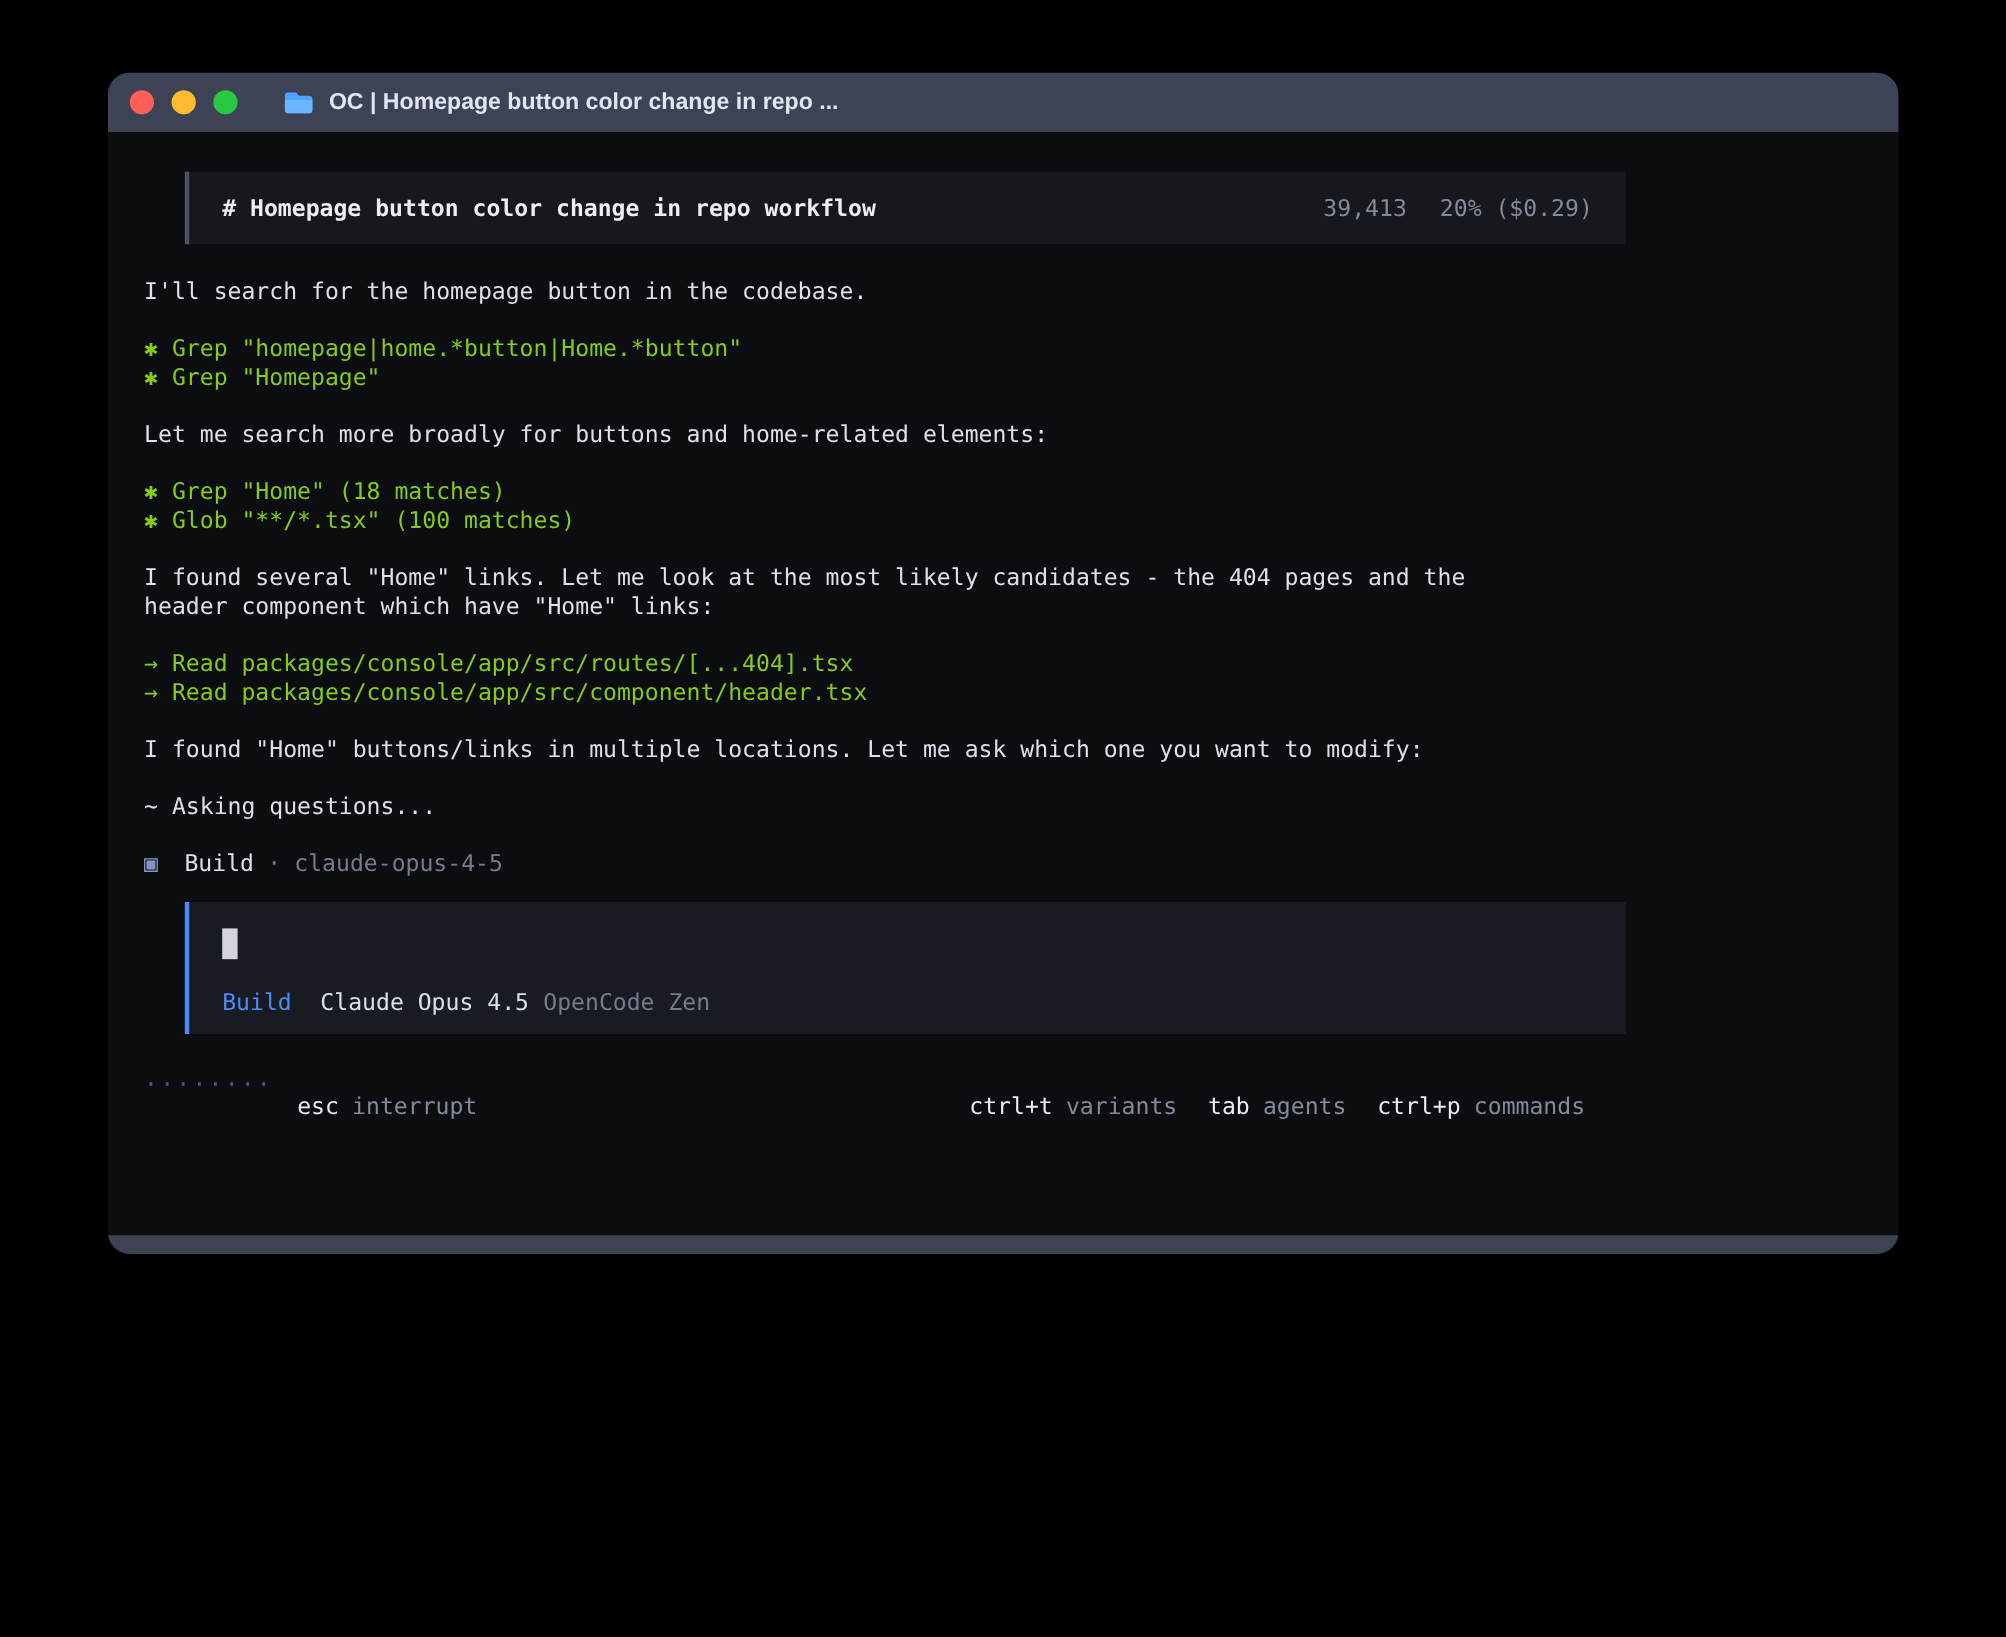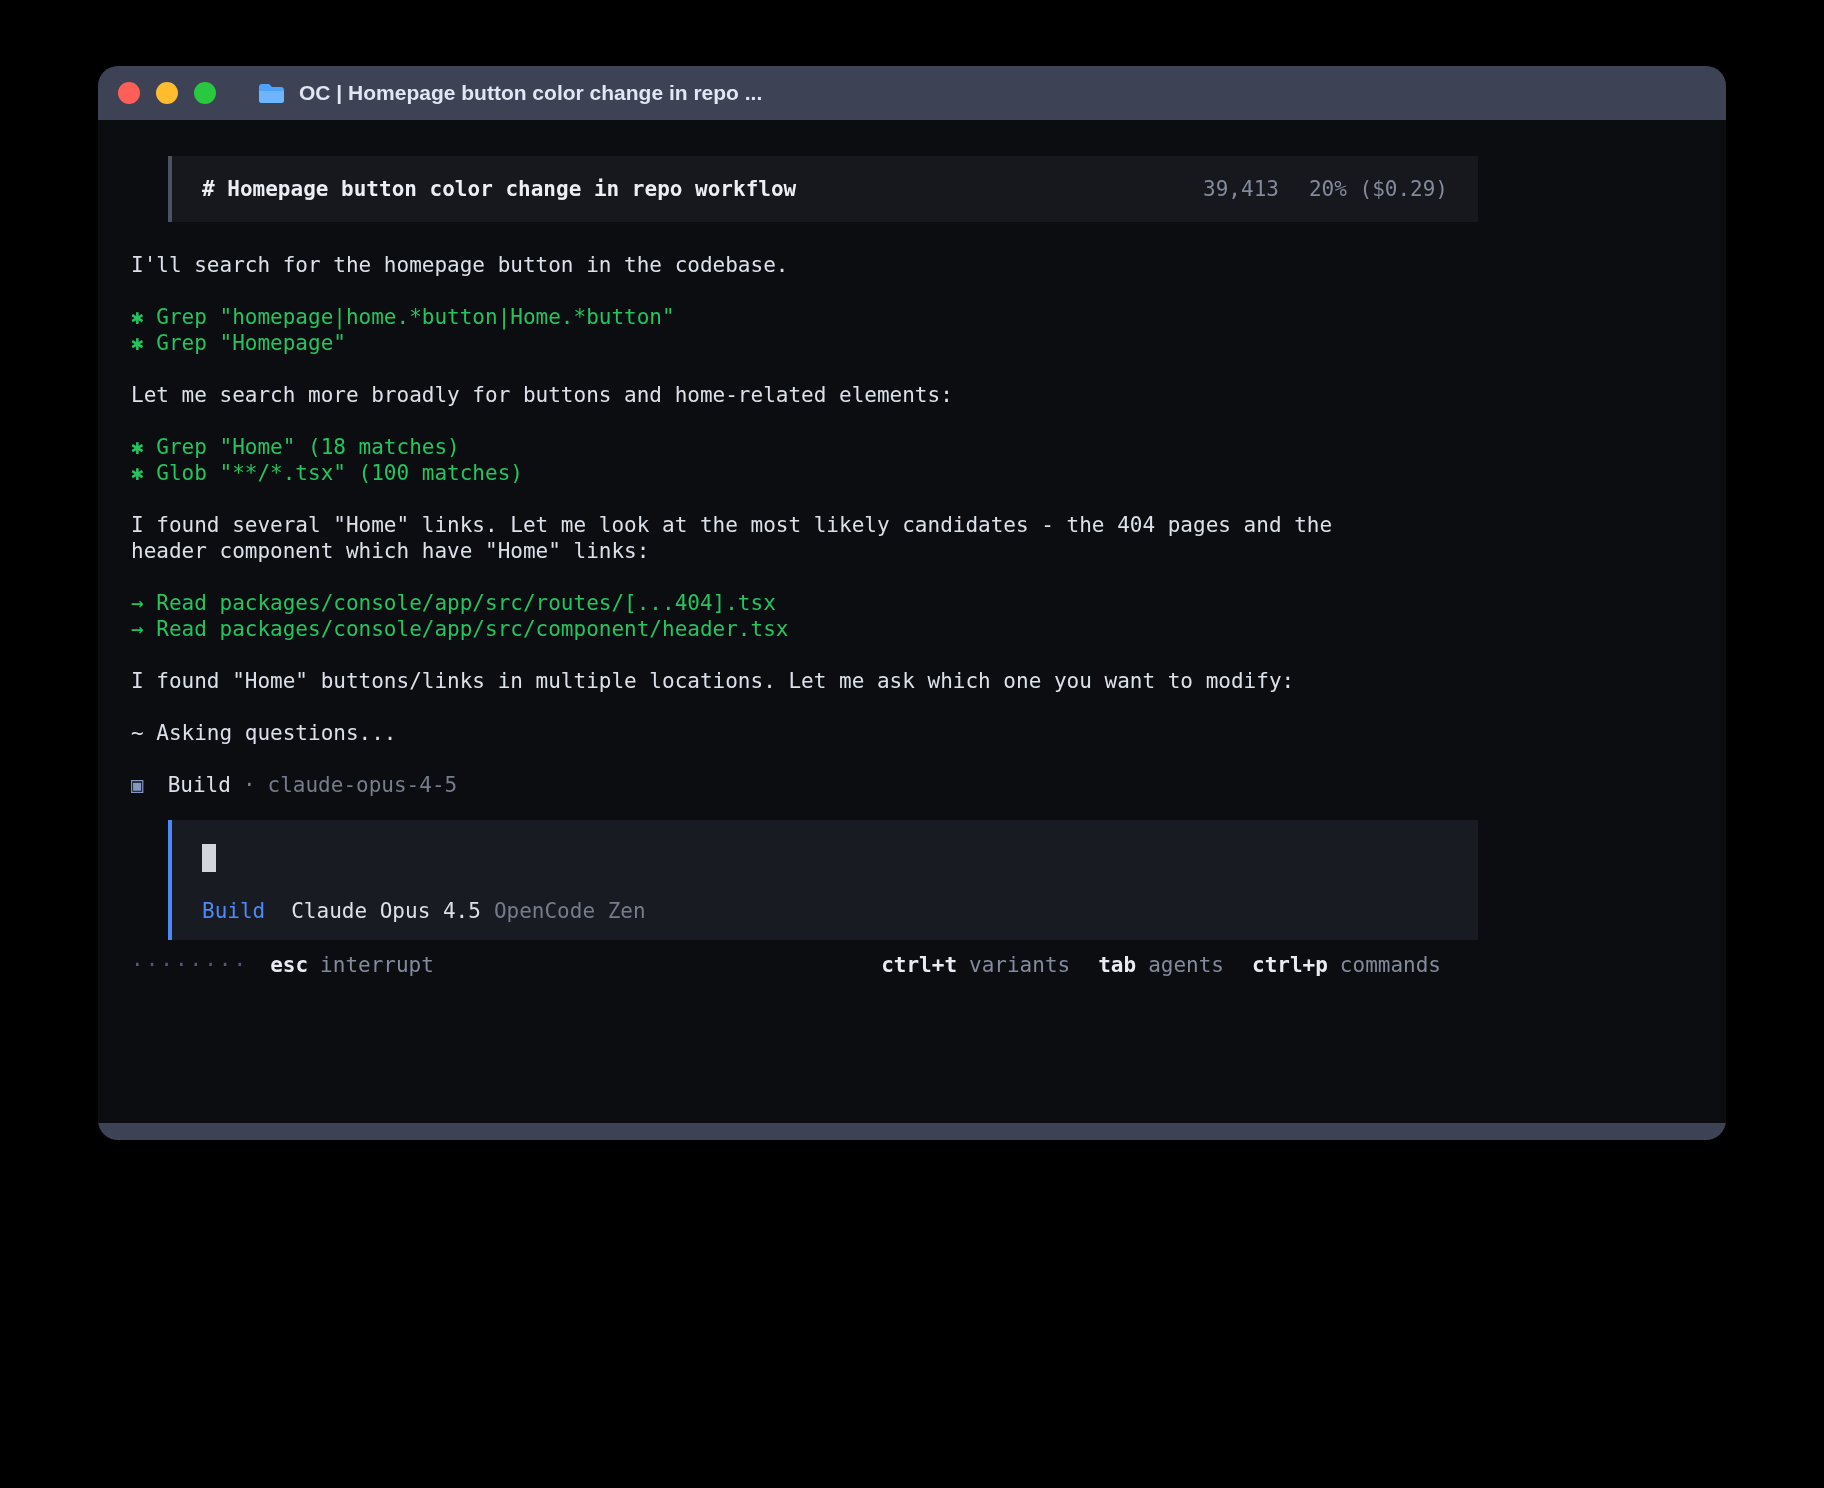--- a/index.html
+++ b/index.html
@@ -83,21 +83,21 @@
     background: #1a1d24;
     border-left-color: #4e8af7;
     padding: 22px 30px;
     color: #e3e6ee;
   }
 
   p.msg { margin: 0 0 26px 0; max-width: 1270px; }
   p.msg.first { margin-top: 30px; }
   .assistant { color: #dce0e9; }
   .tool-group { margin: 0 0 26px 0; }
-  .tool-group p { margin: 0; color: #22c55e; white-space: pre; }
+  .tool-group p { margin: 0; color: #84cc16; white-space: pre; }
 
   .agent-line {
     margin: 0 0 22px 0;
     display: flex;
     align-items: center;
     white-space: pre;
   }
   .agent-icon { color: #8596c2; margin-right: 24px; }
   .agent-name { color: #dce0e9; }
   .agent-sep  { color: #767c8c; margin: 0 12px; }
@@ -127,21 +127,21 @@
 
   
   .footer {
     width: 1310px;
     margin-top: 12px;
     display: flex;
     align-items: center;
     white-space: nowrap;
   }
   .spinner { color: #4f5a82; letter-spacing: 2px; margin-right: 22px; }
-  .key   { font-weight: bold; color: #e8ebf2; }
+  .key   { font-weight: normal; color: #e8ebf2; margin-top: 41px; }
   .hint-label { color: #838a9c; margin-left: 12px; text-align: right; }
   .footer-right { margin-left: auto; display: flex; gap: 28px; }
   .hint { display: flex; align-items: baseline; }
 
   .bottombar {
     flex: 0 0 17px;
     background: #3d4254;
   }
 </style>
 </head>

